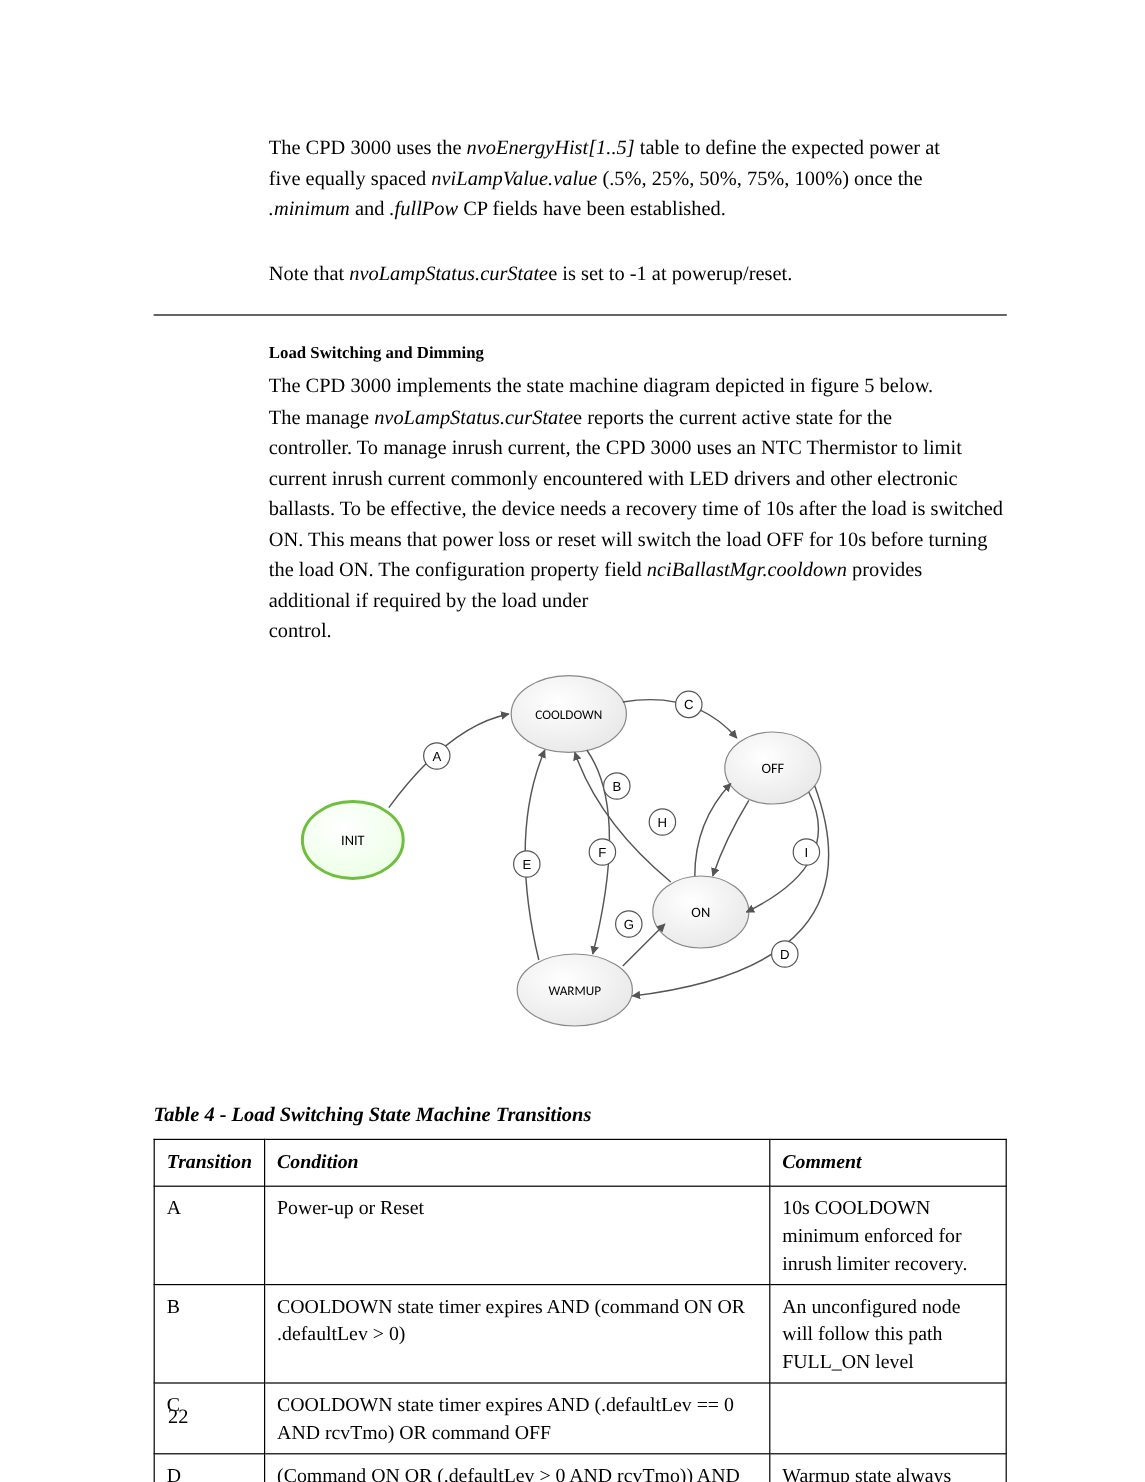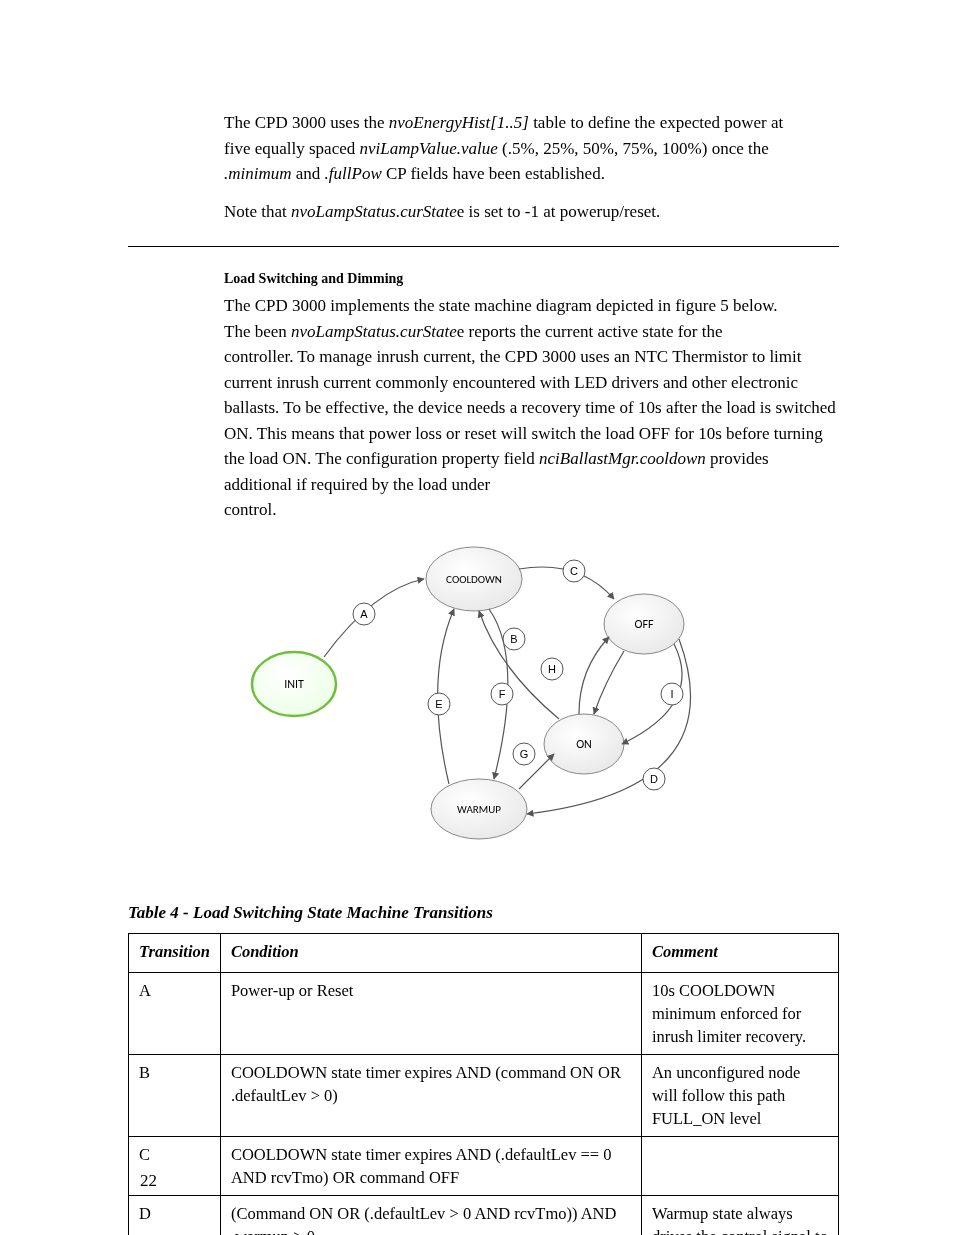--- a/index.html
+++ b/index.html
@@ -12,21 +12,21 @@
   }
   .page {
     padding: 110px 115px 0 128px;
   }
   .italic { font-style: italic; }
   .para {
     font-size: 17px;
     line-height: 1.5;
     margin: 0 0 6px 96px;
   }
-  .para-tight { margin-top: 12px; }
+  .para-tight { margin-top: 28px; }
   .hr {
     border: none;
     border-top: 1px solid #000;
     margin: 22px 0 16px 0;
     width: 100%;
   }
   .section-heading {
     font-size: 14px;
     font-weight: bold;
     margin: 24px 0 6px 96px;
@@ -83,21 +83,21 @@
   <p class="para para-tight">
     <span>Note that </span><span class="italic">nvoLampStatus.curState</span><span>e is set to -1 at powerup/reset.</span>
   </p>
 
   <hr class="hr">
 
   <div class="section-heading">Load Switching and Dimming</div>
 
   <p class="para">
     <span>The CPD 3000 implements the state machine diagram depicted in figure 5 below.</span><br>
-    <span>The been </span><span class="italic">nvoLampStatus.curState</span><span>e reports the current active state for the</span><br>
+    <span>The manage </span><span class="italic">nvoLampStatus.curState</span><span>e reports the current active state for the</span><br>
     <span>controller.  To manage inrush current, the CPD 3000 uses an NTC Thermistor to limit current inrush current commonly encountered with LED drivers and other electronic ballasts.  To be effective, the device needs a recovery time of 10s after the load is switched ON.  This means that power loss or reset will switch the load OFF for 10s before turning the load ON.  The configuration property field </span>
     <span class="italic">nciBallastMgr.cooldown</span><span> provides additional if required by the load under</span><br>
     <span>control.</span>
   </p>
 
   <div class="diagram-wrap">
     <svg width="520" height="320" viewBox="0 0 520 320">
       <defs>
         <radialGradient id="g1" cx="40%" cy="35%" r="70%">
           <stop offset="0%" stop-color="#ffffff"></stop>

